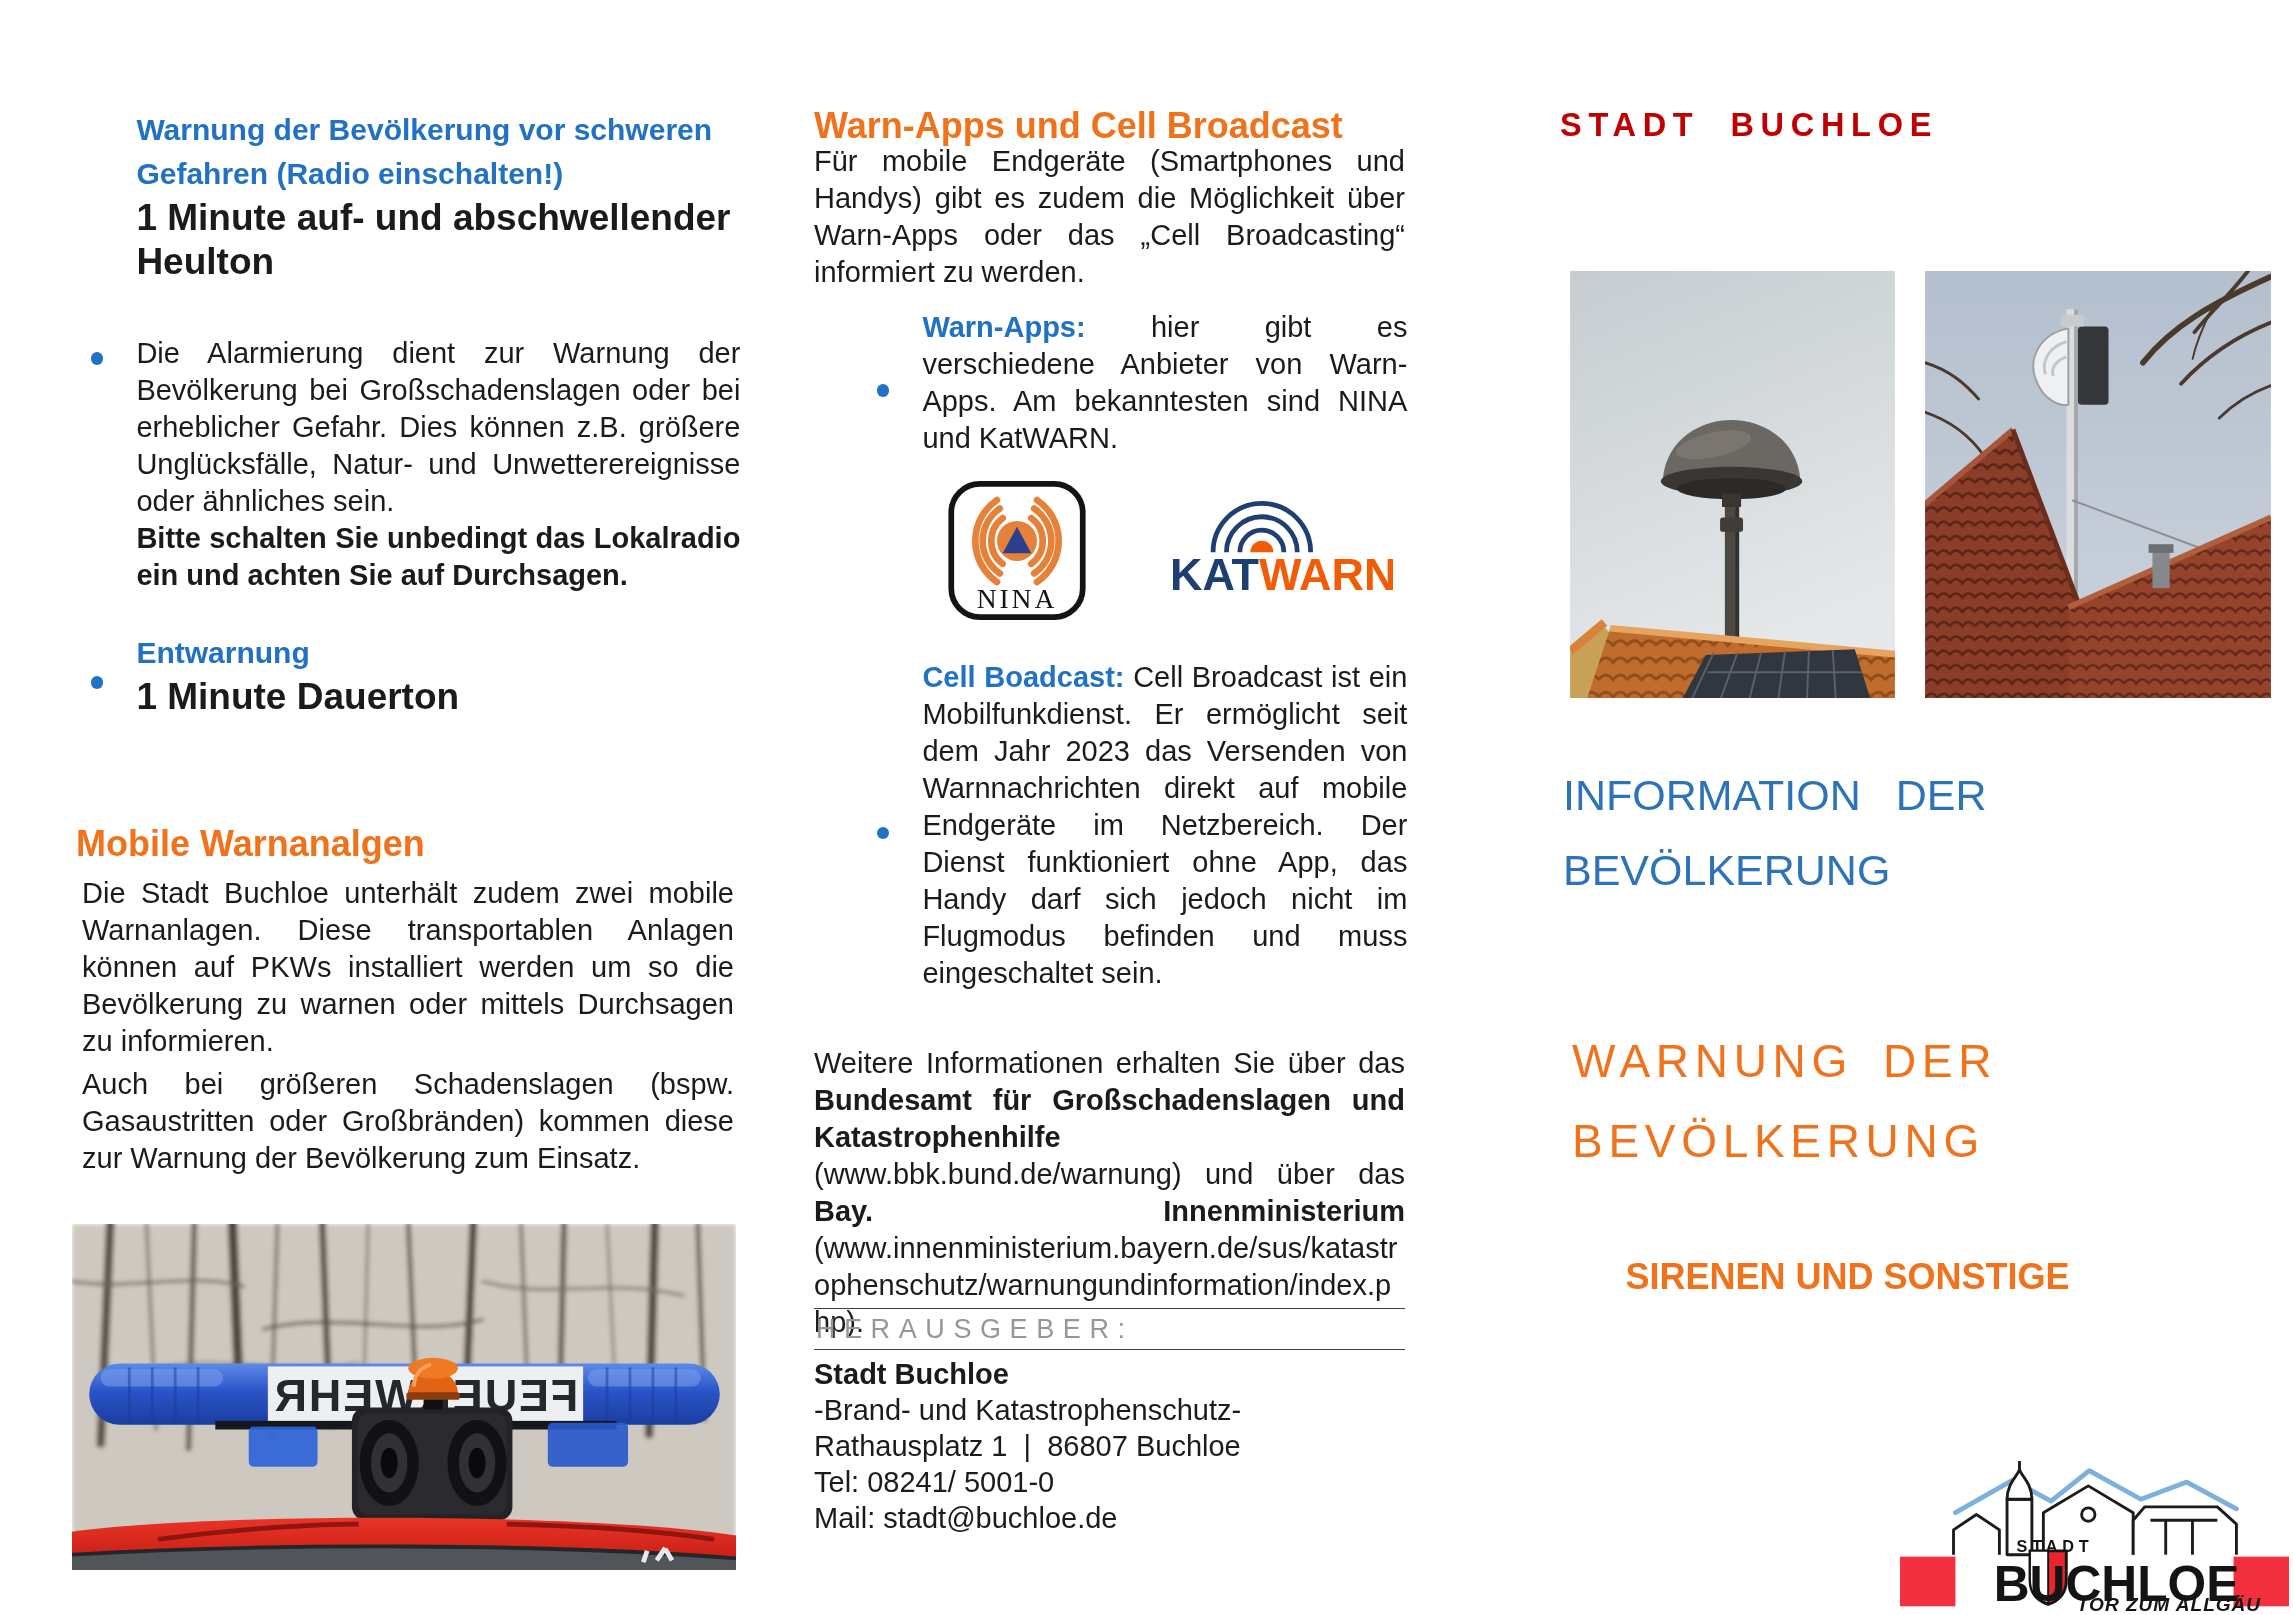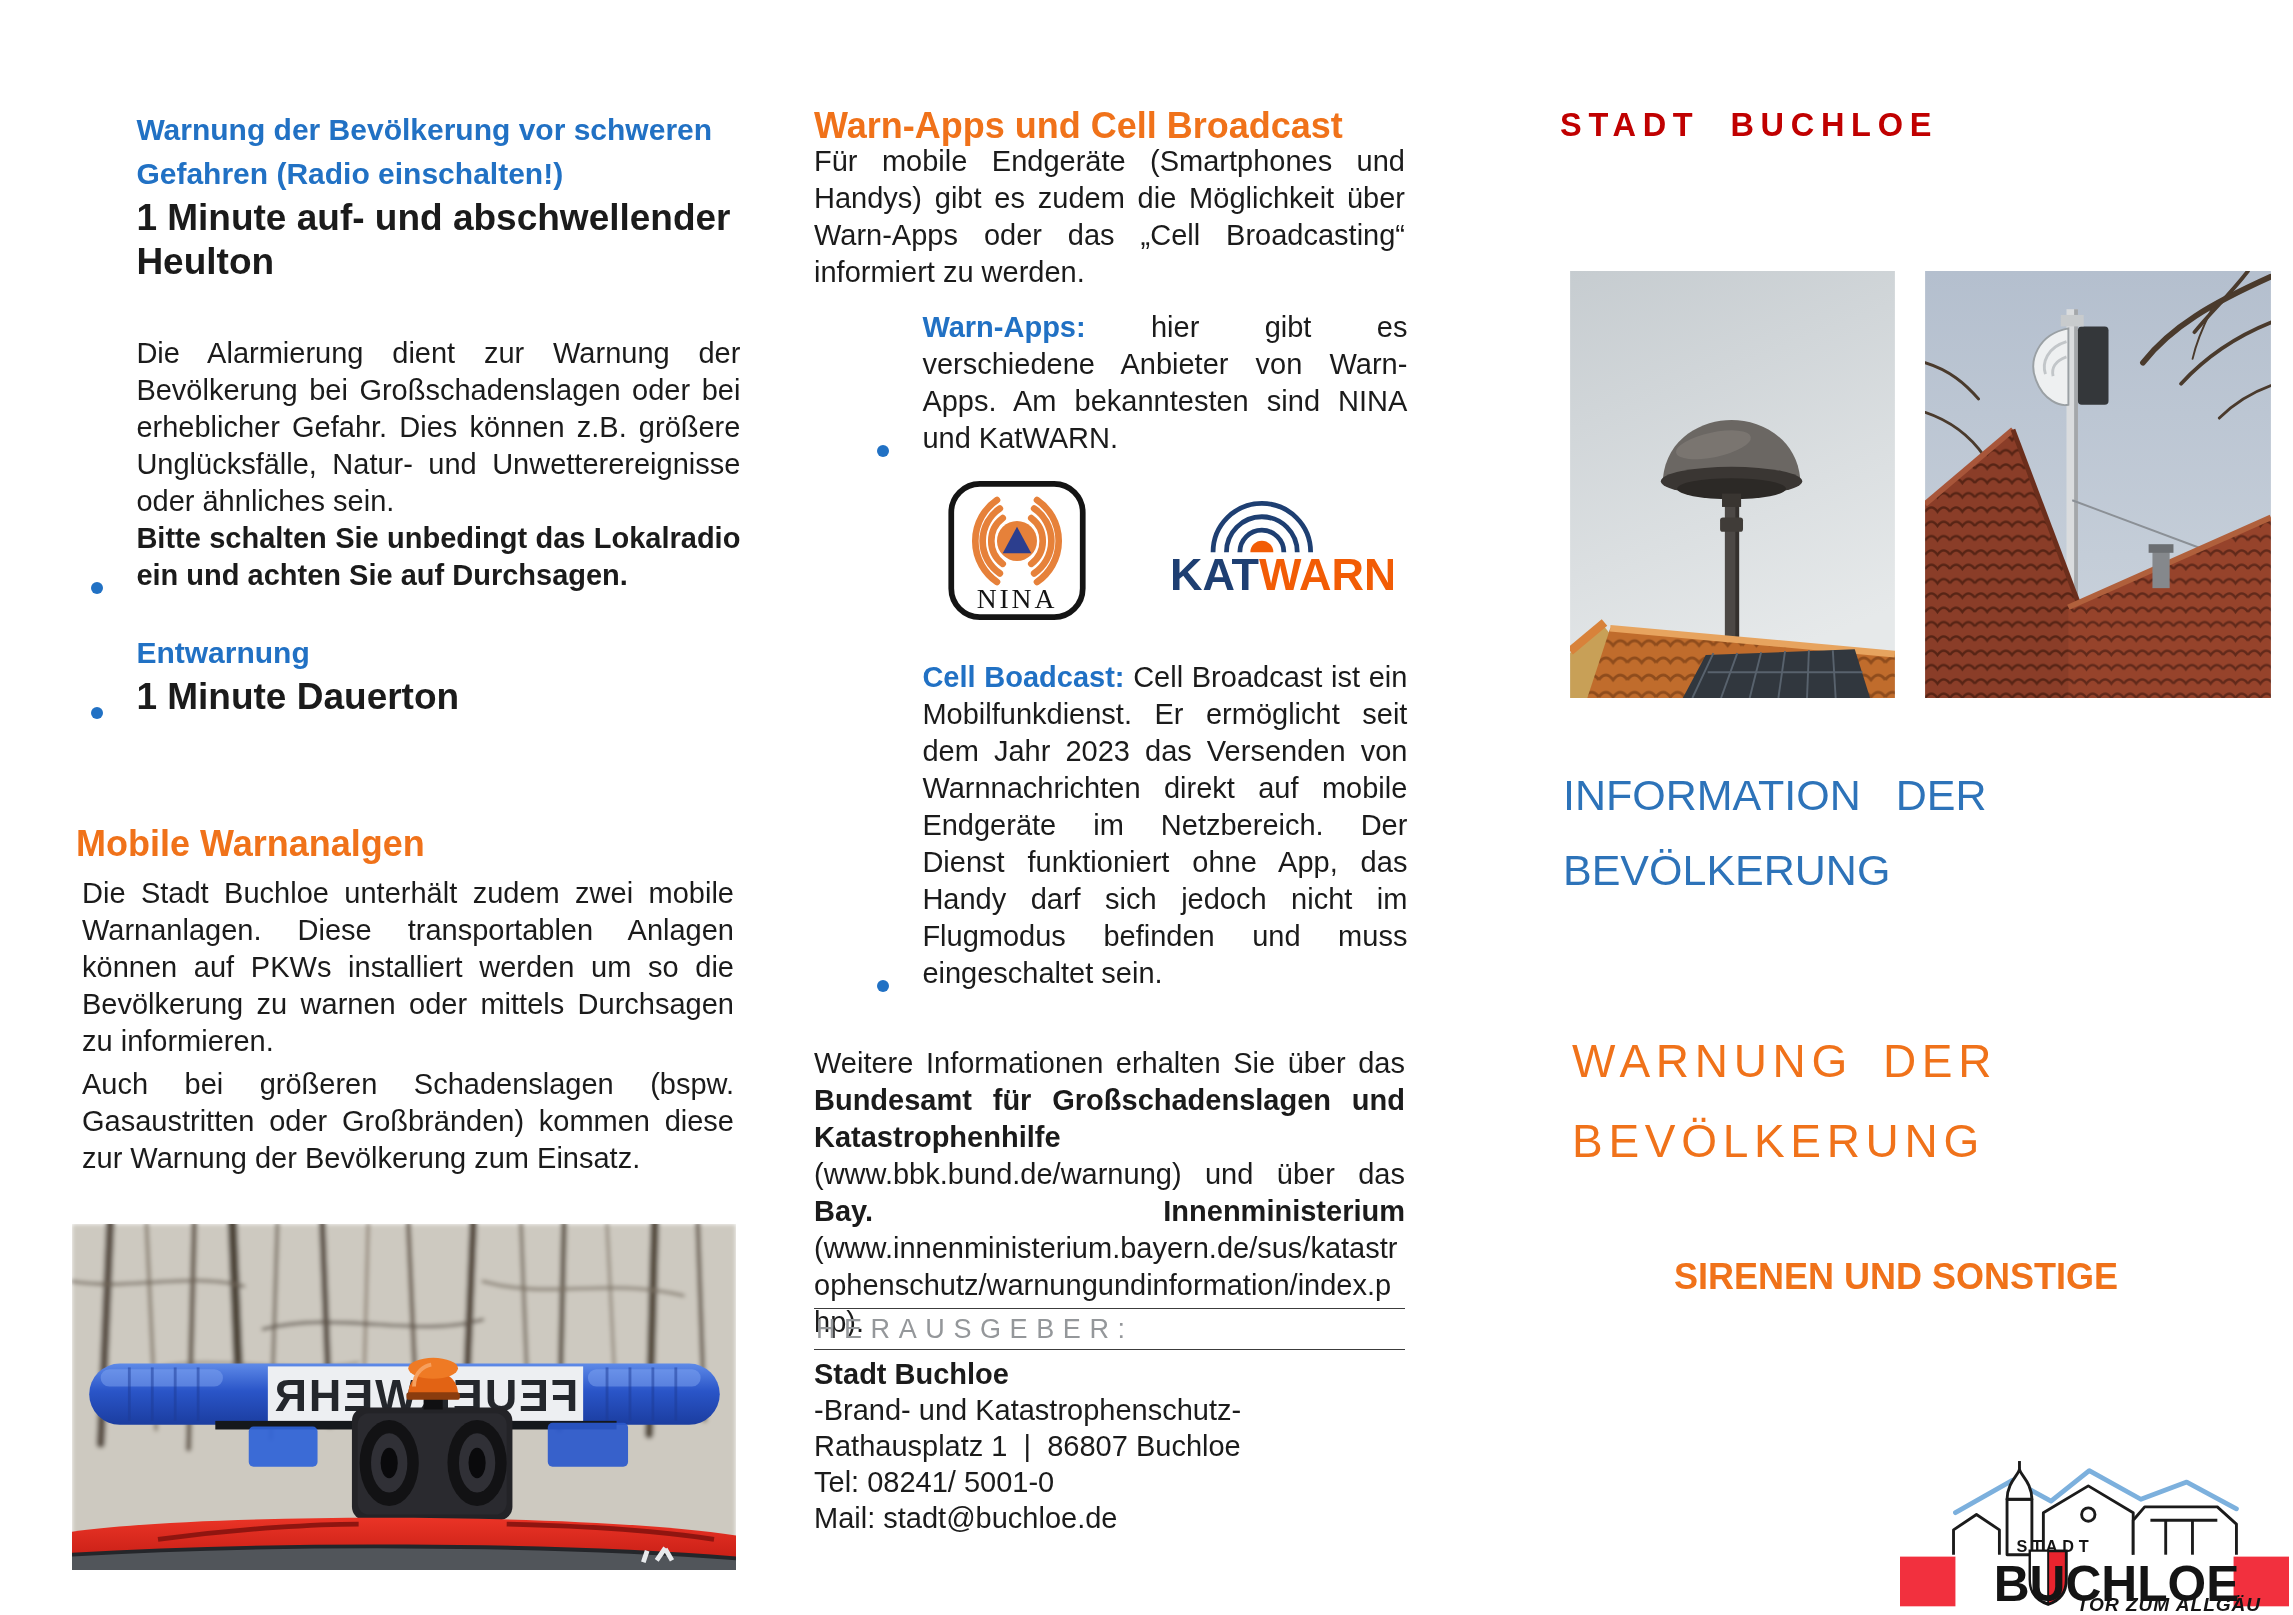--- a/index.html
+++ b/index.html
@@ -3,36 +3,36 @@
 <meta charset="utf-8">
 <style>
   html,body{margin:0;padding:0;background:#fff}
   .page{position:relative;width:2293px;height:1615px;background:#fff;overflow:hidden;
         font-family:"Liberation Sans","DejaVu Sans",sans-serif;color:var(--text,#1b1b1b)}
   .abs{position:absolute}
   p{margin:6px}
   .body-text{font-size:29px;line-height:37px;text-align:justify}
   .bold{font-weight:700}
   .block{display:block}
-  .bullet{display:flex;align-items:flex-end}
+  .bullet{display:flex;align-items:center}
   .dot{flex:0 0 12.4px;width:12.4px;height:12.4px;border-radius:50%;background:var(--blue,#2171c4);margin-top:15.3px}
   .bbody{margin-left:33px}
   .btitle{font-size:30px;line-height:44px;font-weight:700;color:var(--blue,#2171c4)}
   .btone{font-size:37px;line-height:44px;font-weight:700}
   .sec-heading{font-size:36px;line-height:42px;font-weight:700;color:var(--orange,#f0721a)}
   .blue-label{font-weight:700;color:var(--blue,#2171c4)}
   .wrap-any{overflow-wrap:anywhere}
   .pub-rule{border-top:1.9px solid #3c3c3c}
   .pub-label{font-size:27px;line-height:40px;color:#94979a;letter-spacing:8.6px;padding-left:1.9px}
   .pub-line{font-size:29px;line-height:36px;white-space:pre-wrap}
   .r-city{font-size:32.5px;font-weight:700;color:var(--red,#c00000);letter-spacing:6.7px;word-spacing:15.3px}
   .r-dept{font-size:32.5px;color:var(--gray,#8c8c8c)}
   .r-info{font-size:43px;line-height:75px;color:var(--info-blue,#2d73b9);word-spacing:23px}
   .r-warn{font-size:46px;line-height:80px;font-weight:400;color:var(--orange,#f0721a);letter-spacing:5.7px;word-spacing:11.5px}
-  .r-sub{font-size:36px;line-height:54px;font-weight:700;color:var(--orange,#f0721a);text-align:right}
+  .r-sub{font-size:36px;line-height:54px;font-weight:700;color:var(--orange,#f0721a);text-align:center}
 </style>
 </head>
 <body>
 
 <div class="page">
 
   <div class="abs bullet" style="left:91px;top:108px;width:650px">
     <span class="dot"></span>
     <div class="bbody" style="width:604px">
       <div class="btitle">Warnung der Bevölkerung vor schweren Gefahren (Radio einschalten!)</div>

